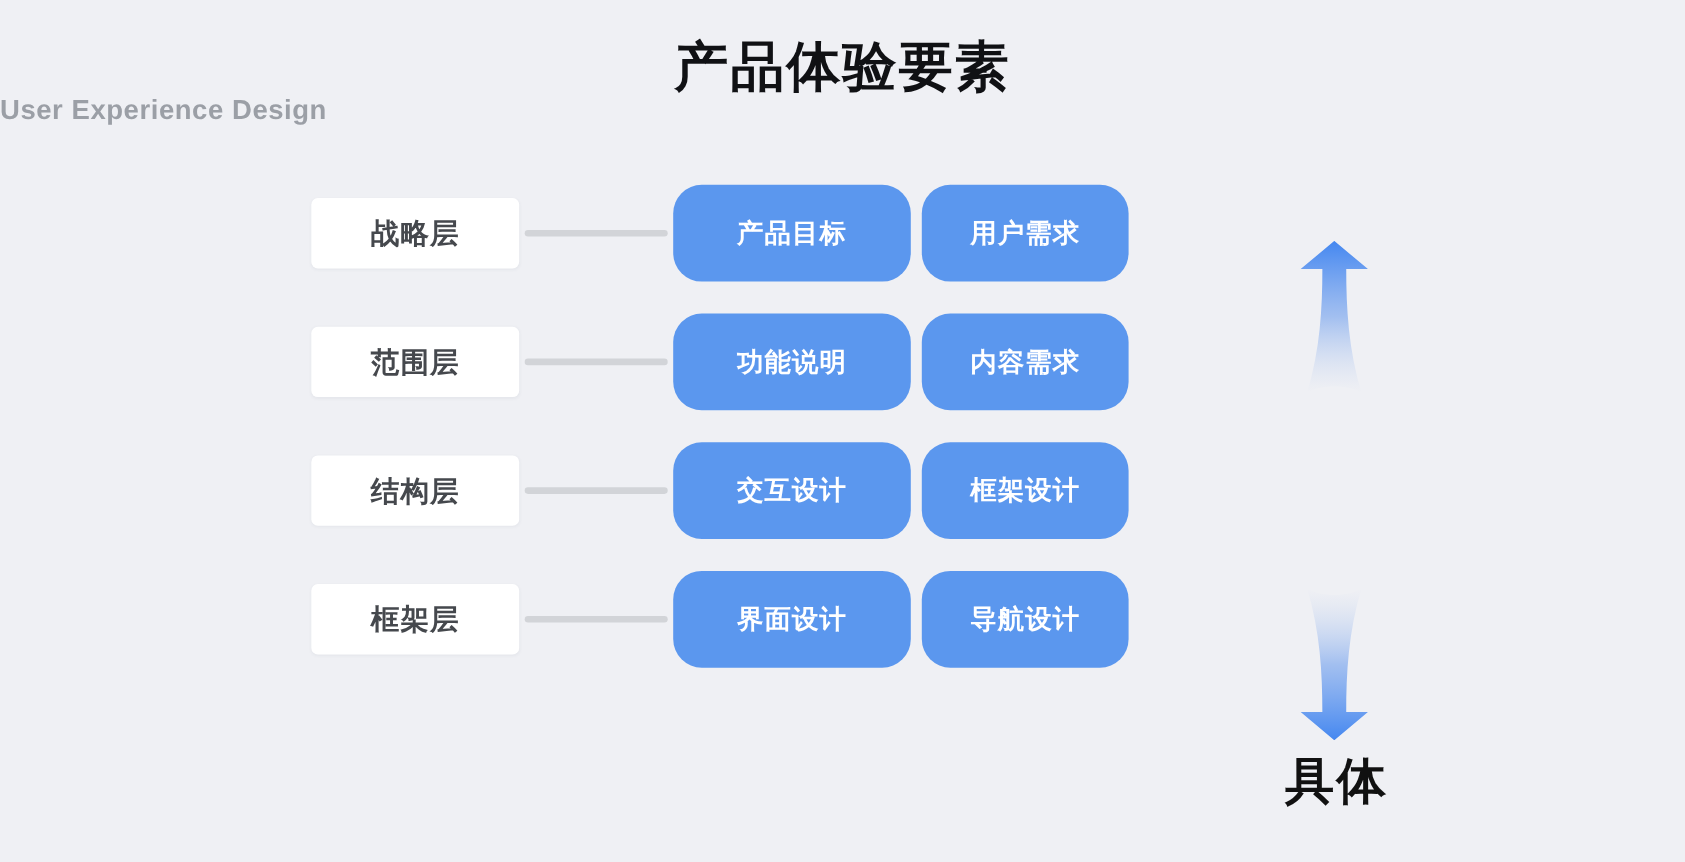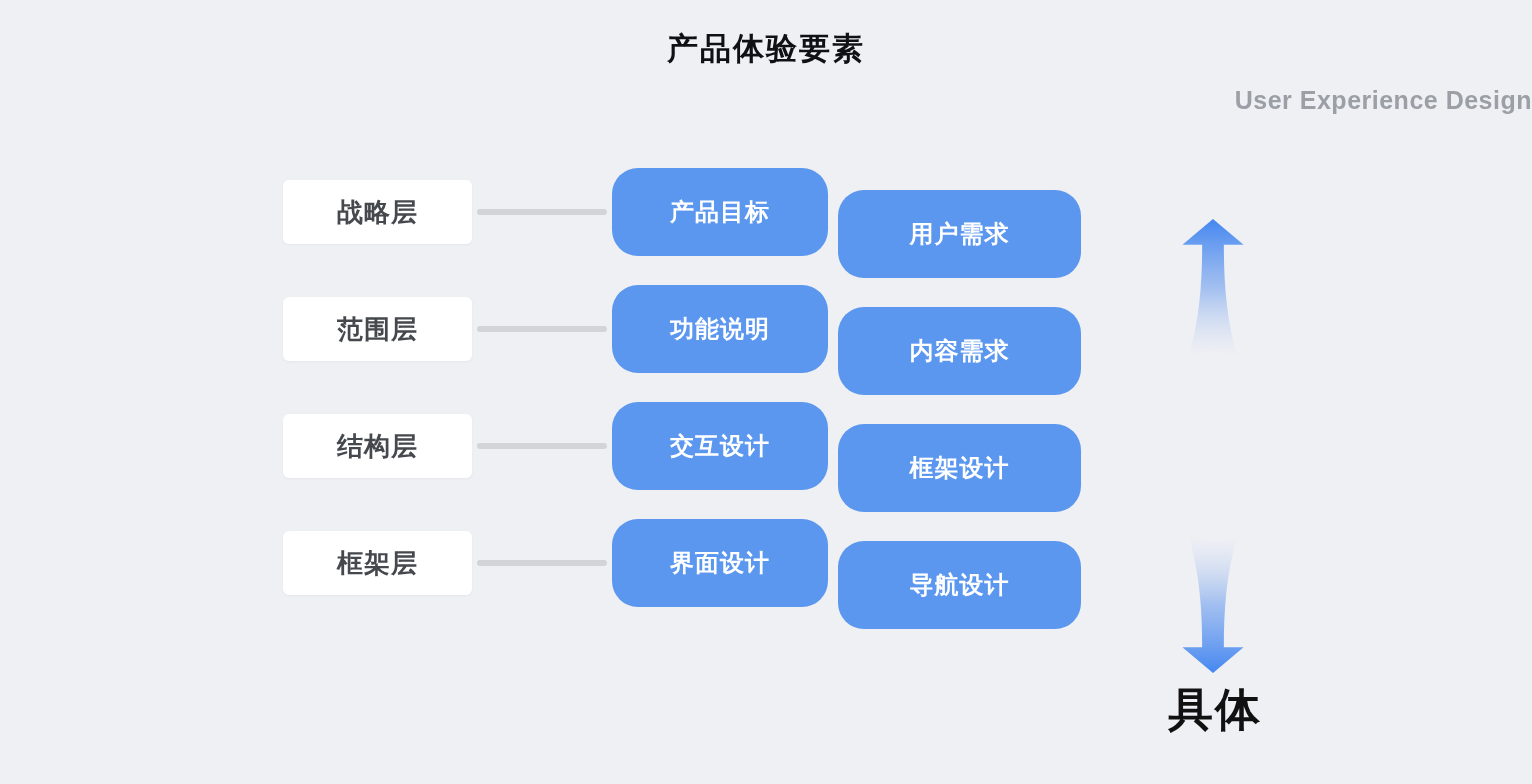--- a/index.html
+++ b/index.html
@@ -21,27 +21,27 @@
     overflow:hidden;
   }
   .diagram{
     position:relative;
     width:1532px;height:784px;
     background:var(--background);
   }
   .title{
     position:absolute;top:28px;left:0;width:1532px;
     text-align:center;
-    font-size:31px;font-weight:700;
+    font-size:49px;font-weight:700;
     color:var(--title-color);
     letter-spacing:2px;
   }
   .subtitle{
     position:absolute;top:86px;left:0;width:1532px;
-    text-align:right;
+    text-align:left;
     font-size:25px;font-weight:700;
     color:var(--subtitle-color);
     letter-spacing:0.5px;
   }
   .row{position:absolute;left:0;width:1100px;height:88px;}
   .row-1{top:168px;}
   .row-2{top:285px;}
   .row-3{top:402px;}
   .row-4{top:519px;}
   .row-5{top:636px;}
@@ -65,21 +65,21 @@
   .card{
     position:absolute;top:0;height:88px;
     background:var(--card-blue);
     border-radius:26px;
     display:flex;align-items:center;justify-content:center;
     font-size:24px;font-weight:700;
     color:var(--card-text);
     letter-spacing:1px;
   }
   .card-left{left:612px;width:216px;}
-  .card-right{left:838px;width:243px;margin-top:22px;}
+  .card-right{left:838px;width:188px;}
   .card-wide{left:612px;width:440px;}
   .axis-label{
     position:absolute;left:1150px;width:130px;
     text-align:center;
     font-size:45px;font-weight:700;
     color:var(--axis-text);
     letter-spacing:2px;
   }
   .axis-top{top:160px;}
   .axis-bottom{top:680px;}

